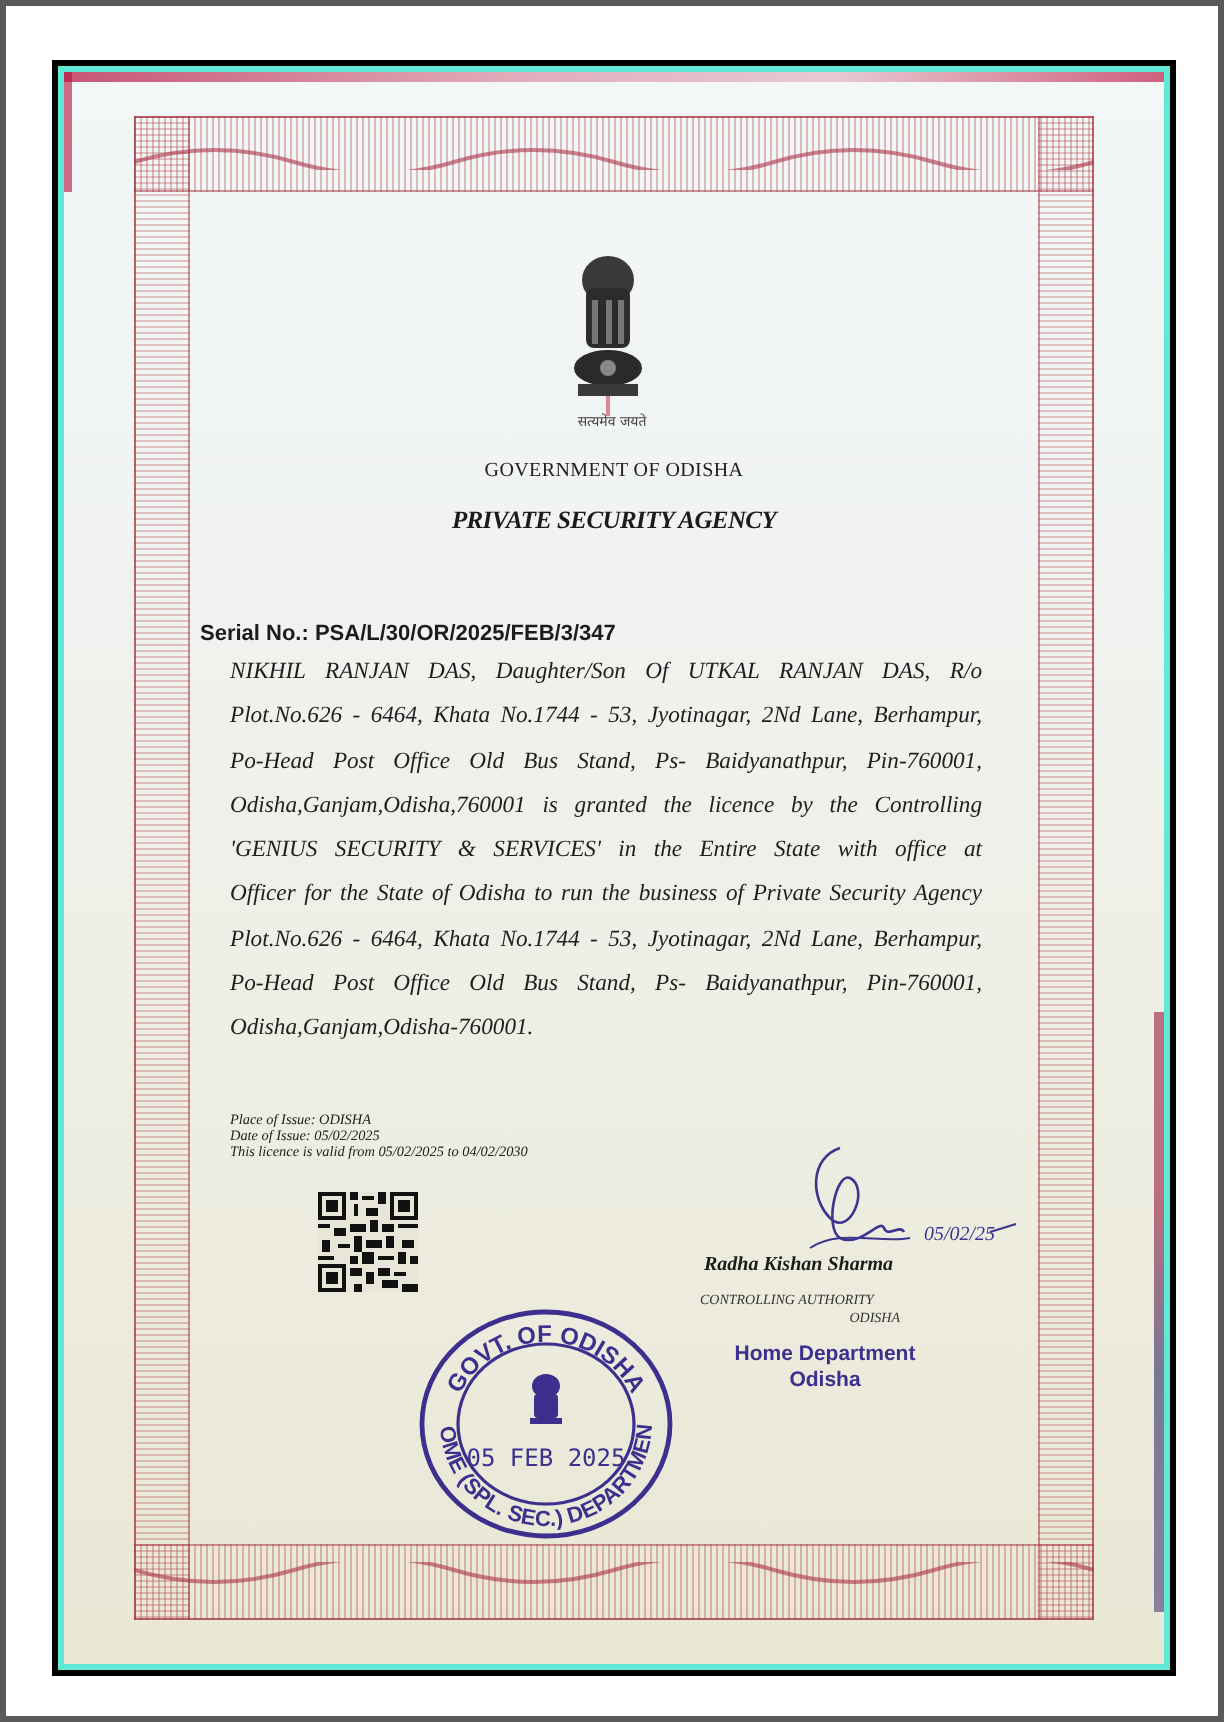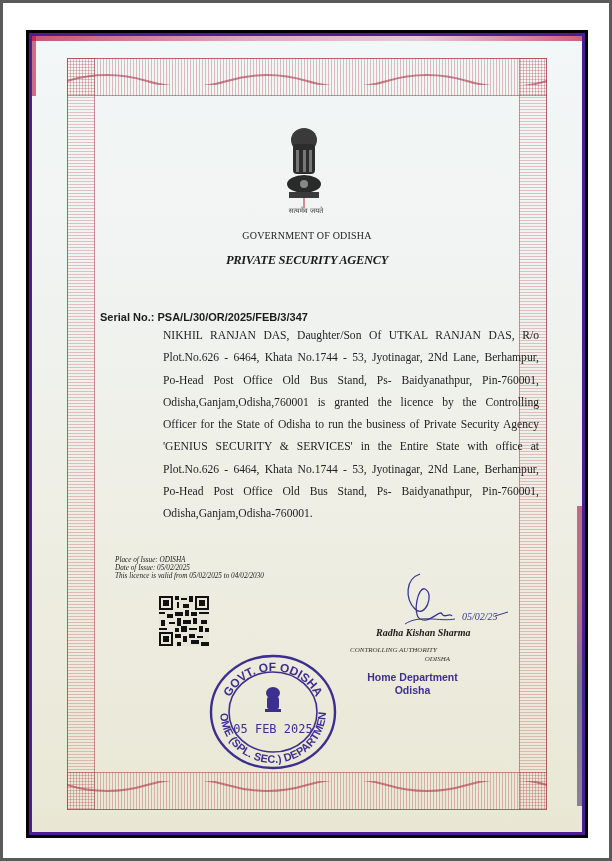--- a/index.html
+++ b/index.html
@@ -8,21 +8,21 @@
     font-family:"Liberation Serif", serif;
   }
   .canvas {
     position:absolute; left:3px; top:3px; width:606px; height:855px; background:#ffffff;
   }
   .frame-outer {
     position:absolute; left:23px; top:27px; width:562px; height:808px;
     background:#000; 
   }
   .frame-inner {
-    position:absolute; left:3px; top:3px; right:3px; bottom:3px; background:#4c1d95;
+    position:absolute; left:3px; top:3px; right:3px; bottom:3px; background:#5eead4;
   }
   .photo {
     position:absolute; left:3px; top:3px; right:3px; bottom:3px;
     background: linear-gradient(180deg, #f2f7f7 0%, #f0f3f1 30%, #eeeee4 60%, #e9e7d4 100%);
     overflow:hidden;
   }
   .photo .corner-red {
     position:absolute; left:0; top:0; width:100%; height:5px;
     background:linear-gradient(90deg,#b4123e 0%, #d98aa0 40%, #e3b6c2 70%, #c01f4c 100%);
     opacity:.7;
@@ -79,37 +79,36 @@
     position:absolute; left:0; width:100%; top:218px; text-align:center;
     font-size:12.5px; font-weight:bold; font-style:italic; color:#1b1b1b; line-height:13px;
     letter-spacing:-.3px;
   }
   .serial {
     position:absolute; left:68px; top:275px; font-family:"Liberation Sans", sans-serif;
     font-size:11px; font-weight:bold; color:#1c1c1c;
   }
   .body-text {
     position:absolute; left:83px; top:289px; width:376px;
-    font-size:11.6px; color:#1e1e1e; line-height:22.3px;
+    font-size:11.6px; font-style:italic; color:#1e1e1e; line-height:22.3px;
     text-align:justify;
-    margin-left:48px;
   }
   .body-text .ln { display:block; white-space:nowrap; text-align:justify; text-align-last:justify; }
   .body-text .ln.last { text-align-last:left; }
   .issue {
     position:absolute; left:83px; top:520px; font-size:7.2px; font-style:italic; color:#222; line-height:8px;
   }
   .qr {
     position:absolute; left:127px; top:560px; width:50px; height:50px;
   }
   .sig {
     position:absolute; left:348px; top:528px; width:130px; height:72px;
   }
   .signer {
-    position:absolute; left:320px; top:591px; font-size:10px; font-weight:bold; font-style:italic; color:#1b1b1b;margin-left:24px;
+    position:absolute; left:320px; top:591px; font-size:10px; font-weight:bold; font-style:italic; color:#1b1b1b;
   }
   .ctrl {
     position:absolute; left:318px; top:610px; width:100px; font-size:7px; font-style:italic; color:#333; line-height:9px;
   }
   .ctrl .r { display:block; text-align:right; }
   .spl {
     position:absolute; left:318px; top:635px; width:125px; text-align:center;
     font-family:"Liberation Sans", sans-serif; font-weight:bold; font-size:10.5px; color:#3d2f8e; line-height:13px;
   }
   .stamp {
@@ -160,22 +159,22 @@
             <div>PRIVATE SECURITY AGENCY</div>
           </div>
 
           <div class="serial">Serial No.: PSA/L/30/OR/2025/FEB/3/347</div>
 
           <div class="body-text">
             <span class="ln">NIKHIL RANJAN DAS, Daughter/Son Of UTKAL RANJAN DAS, R/o</span>
             <span class="ln">Plot.No.626 - 6464, Khata No.1744 - 53, Jyotinagar, 2Nd Lane, Berhampur,</span>
             <span class="ln">Po-Head Post Office Old Bus Stand, Ps- Baidyanathpur, Pin-760001,</span>
             <span class="ln">Odisha,Ganjam,Odisha,760001 is granted the licence by the Controlling</span>
+            <span class="ln">'GENIUS SECURITY &amp; SERVICES' in the Entire State with office at</span>
             <span class="ln">Officer for the State of Odisha to run the business of Private Security Agency</span>
-            <span class="ln">'GENIUS SECURITY &amp; SERVICES' in the Entire State with office at</span>
             <span class="ln">Plot.No.626 - 6464, Khata No.1744 - 53, Jyotinagar, 2Nd Lane, Berhampur,</span>
             <span class="ln">Po-Head Post Office Old Bus Stand, Ps- Baidyanathpur, Pin-760001,</span>
             <span class="ln last">Odisha,Ganjam,Odisha-760001.</span>
           </div>
 
           <div class="issue">
             <div>Place of Issue:  ODISHA</div>
             <div>Date of Issue:  05/02/2025</div>
             <div>This licence is valid from  05/02/2025 to 04/02/2030</div>
           </div>

